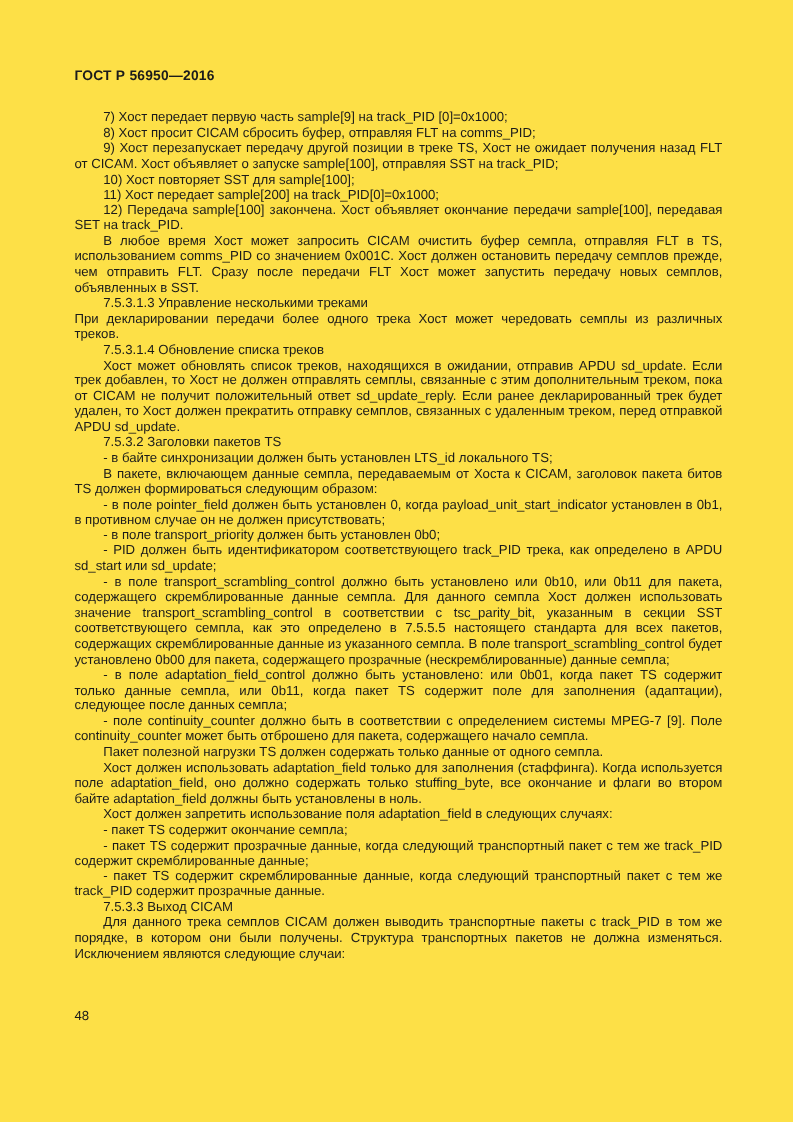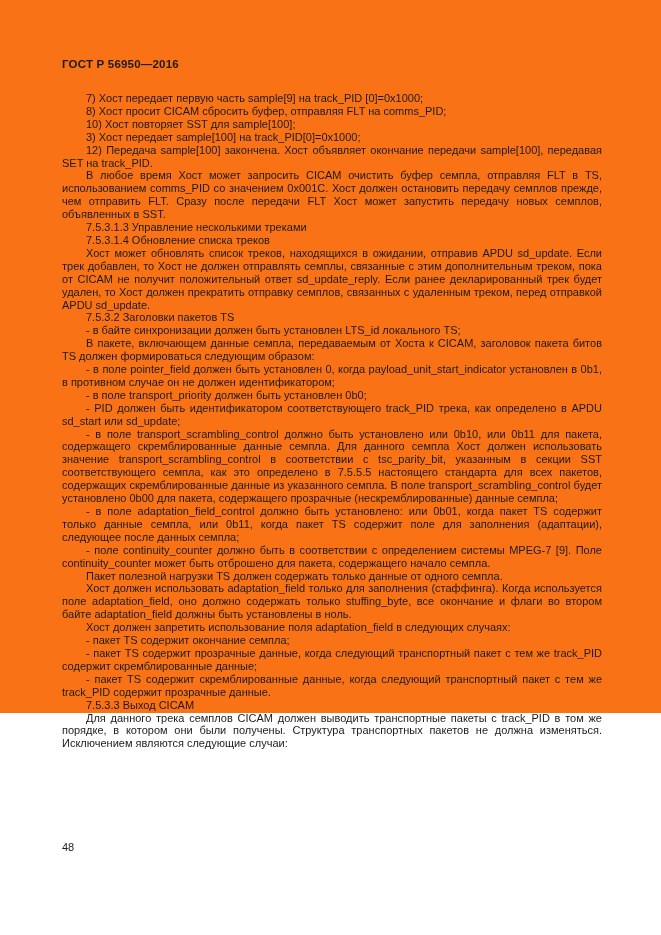--- a/index.html
+++ b/index.html
@@ -10,22 +10,22 @@
   body {
     width: 661px;
     height: 935px;
     overflow: hidden;
     font-family: "Liberation Sans", sans-serif;
     color: #1b1b1b;
   }
   .page {
     position: relative;
     width: 661px;
-    height: 713px;
-    background: #f97316;
+    height: 935px;
+    background: #fde047;
   }
   .doc-header {
     position: absolute;
     left: 62px;
     top: 58px;
     font-size: 11.5px;
     font-weight: bold;
     letter-spacing: 0.2px;
   }
   .content {
@@ -54,31 +54,33 @@
 </style>
 </head>
 <body>
 
 <div class="page">
   <div class="doc-header">ГОСТ Р 56950—2016</div>
 
   <div class="content" id="content">
       <p>7) Хост передает первую часть sample[9] на track_PID [0]=0x1000;</p>
       <p>8) Хост просит CICAM сбросить буфер, отправляя FLT на comms_PID;</p>
+      <p>9) Хост перезапускает передачу другой позиции в треке TS, Хост не ожидает получения назад FLT от CICAM. Хост объявляет о запуске sample[100], отправляя SST на track_PID;</p>
       <p>10) Хост повторяет SST для sample[100];</p>
-      <p>3) Хост передает sample[100] на track_PID[0]=0x1000;</p>
+      <p>11) Хост передает sample[200] на track_PID[0]=0x1000;</p>
       <p>12) Передача sample[100] закончена. Хост объявляет окончание передачи sample[100], передавая SET на track_PID.</p>
       <p>В любое время Хост может запросить CICAM очистить буфер семпла, отправляя FLT в TS, использованием comms_PID со значением 0x001C. Хост должен остановить передачу семплов прежде, чем отправить FLT. Сразу после передачи FLT Хост может запустить передачу новых семплов, объявленных в SST.</p>
       <p>7.5.3.1.3 Управление несколькими треками</p>
+      <p class="no-indent">При декларировании передачи более одного трека Хост может чередовать семплы из различных треков.</p>
       <p>7.5.3.1.4 Обновление списка треков</p>
       <p>Хост может обновлять список треков, находящихся в ожидании, отправив APDU sd_update. Если трек добавлен, то Хост не должен отправлять семплы, связанные с этим дополнительным треком, пока от CICAM не получит положительный ответ sd_update_reply. Если ранее декларированный трек будет удален, то Хост должен прекратить отправку семплов, связанных с удаленным треком, перед отправкой APDU sd_update.</p>
       <p>7.5.3.2 Заголовки пакетов TS</p>
       <p>- в байте синхронизации должен быть установлен LTS_id локального TS;</p>
       <p>В пакете, включающем данные семпла, передаваемым от Хоста к CICAM, заголовок пакета битов TS должен формироваться следующим образом:</p>
-      <p>- в поле pointer_field должен быть установлен 0, когда payload_unit_start_indicator установлен в 0b1, в противном случае он не должен идентификатором;</p>
+      <p>- в поле pointer_field должен быть установлен 0, когда payload_unit_start_indicator установлен в 0b1, в противном случае он не должен присутствовать;</p>
       <p>- в поле transport_priority должен быть установлен 0b0;</p>
       <p>- PID должен быть идентификатором соответствующего track_PID трека, как определено в APDU sd_start или sd_update;</p>
       <p>- в поле transport_scrambling_control должно быть установлено или 0b10, или 0b11 для пакета, содержащего скремблированные данные семпла. Для данного семпла Хост должен использовать значение transport_scrambling_control в соответствии с tsc_parity_bit, указанным в секции SST соответствующего семпла, как это определено в 7.5.5.5 настоящего стандарта для всех пакетов, содержащих скремблированные данные из указанного семпла. В поле transport_scrambling_control будет установлено 0b00 для пакета, содержащего прозрачные (нескремблированные) данные семпла;</p>
       <p>- в поле adaptation_field_control должно быть установлено: или 0b01, когда пакет TS содержит только данные семпла, или 0b11, когда пакет TS содержит поле для заполнения (адаптации), следующее после данных семпла;</p>
       <p>- поле continuity_counter должно быть в соответствии с определением системы MPEG-7 [9]. Поле continuity_counter может быть отброшено для пакета, содержащего начало семпла.</p>
       <p>Пакет полезной нагрузки TS должен содержать только данные от одного семпла.</p>
       <p>Хост должен использовать adaptation_field только для заполнения (стаффинга). Когда используется поле adaptation_field, оно должно содержать только stuffing_byte, все окончание и флаги во втором байте adaptation_field должны быть установлены в ноль.</p>
       <p>Хост должен запретить использование поля adaptation_field в следующих случаях:</p>
       <p>- пакет TS содержит окончание семпла;</p>
       <p>- пакет TS содержит прозрачные данные, когда следующий транспортный пакет с тем же track_PID содержит скремблированные данные;</p>

